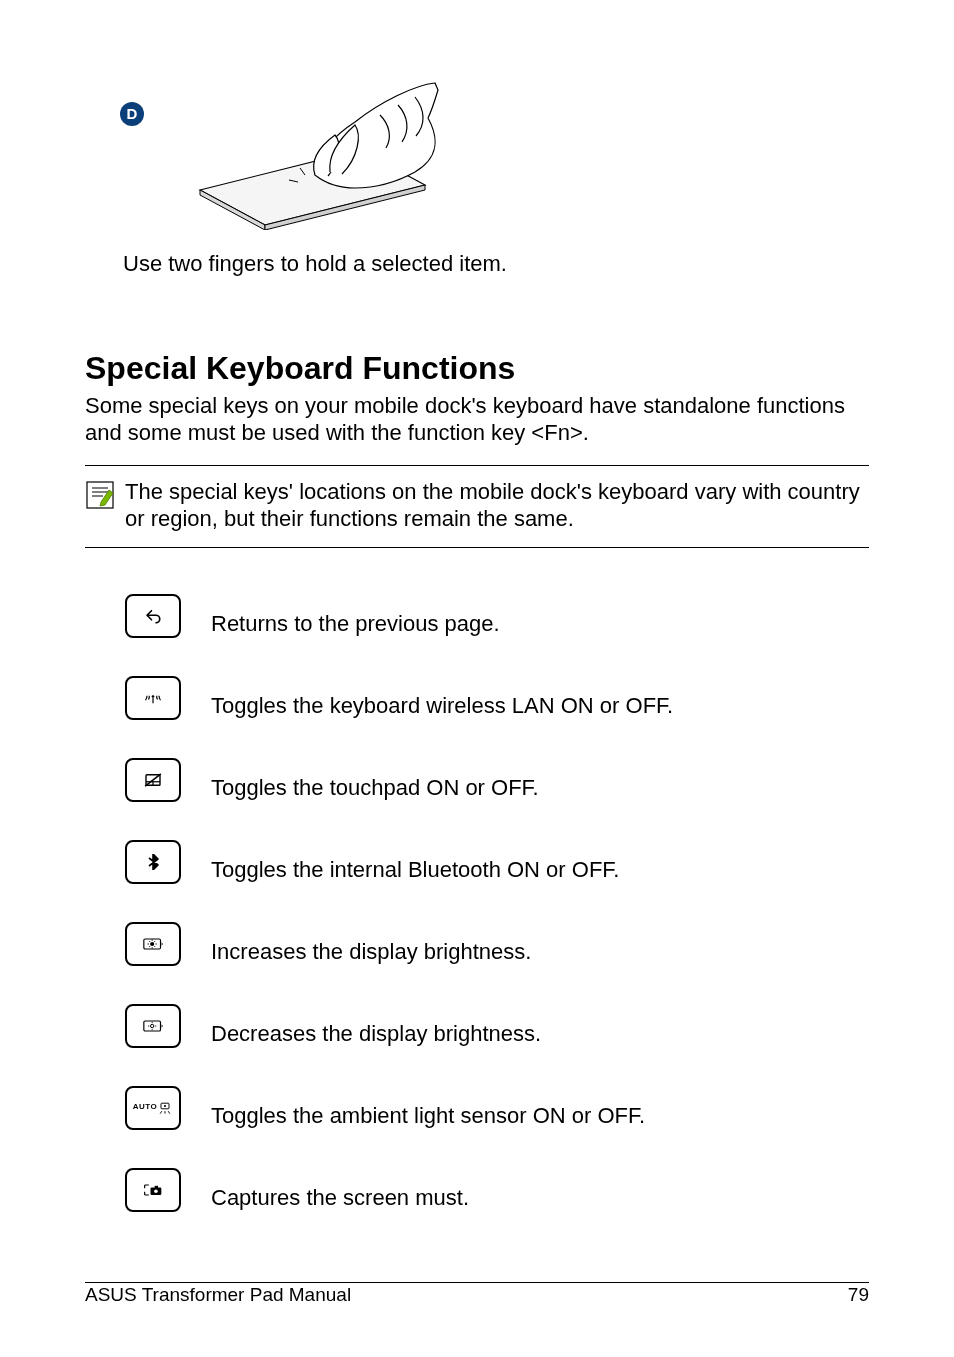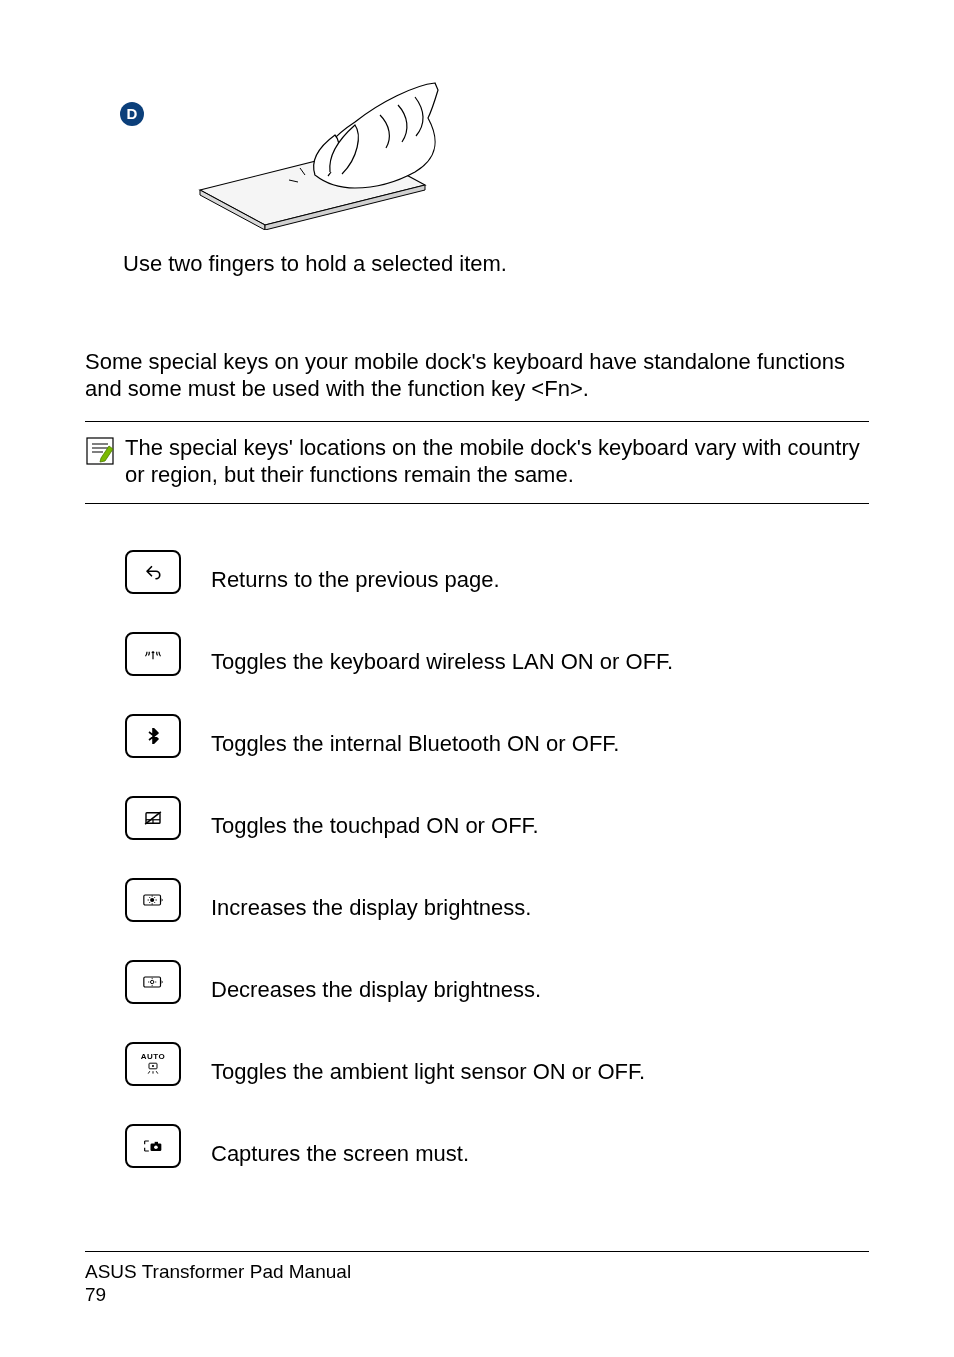--- a/index.html
+++ b/index.html
@@ -79,21 +79,21 @@
     display: flex;
     align-items: flex-end;
     margin-bottom: 38px;
   }
   .keycap {
     width: 52px;
     height: 40px;
     border: 2px solid #000;
     border-radius: 8px;
     display: flex;
-    flex-direction: column;
+    flex-direction: row;
     align-items: center;
     justify-content: center;
     margin-right: 30px;
     flex: 0 0 52px;
     position: relative;
   }
   .key-desc {
     flex: 1;
   }
   .auto-text {
@@ -104,23 +104,21 @@
     margin-bottom: 1px;
   }
   .footer {
     position: absolute;
     bottom: 50px;
     left: 85px;
     right: 85px;
     border-top: 1px solid #000;
     display: flex;
     justify-content: space-between;
-    padding-top: 8px;
     font-size: 19px;
-    flex-direction: column;
   }
   svg { display: block; }
 </style>
 </head>
 <body>
 
 <div class="page">
 
   <div class="letter-badge">
     <span>D</span>
@@ -156,20 +154,21 @@
 
         <path d="M200 35 C 210 45 212 58 206 68" fill="none"></path>
         <path d="M218 25 C 228 36 230 50 222 62" fill="none"></path>
         <path d="M235 17 C 245 30 246 44 236 56" fill="none"></path>
       </g>
     </svg>
   </div>
 
   <div class="caption">Use two fingers to hold a selected item.</div>
 
+  <h2 class="section-title">Special Keyboard Functions</h2>
 
   <div class="intro">Some special keys on your mobile dock's keyboard have standalone functions and some must be used with the function key &lt;Fn&gt;.</div>
 
   <div class="note-block">
     <span class="note-icon">
       <svg viewBox="0 0 30 30" width="30" height="30">
         <rect x="2" y="2" width="26" height="26" fill="none" stroke="#000" stroke-width="1.2"></rect>
         <path d="M7 8 L23 8 M7 12 L23 12 M7 16 L18 16" stroke="#000" stroke-width="1.2"></path>
         <path d="M16 22 L24 10 L28 13 L20 25 L15 26 Z" fill="#7ab800" stroke="#4a7a00" stroke-width="0.8"></path>
       </svg>
@@ -200,41 +199,41 @@
             <line x1="12" y1="9" x2="12" y2="16" stroke="#000" stroke-width="1.6"></line>
           </svg>
         </span>
       </div>
       <div class="key-desc">Toggles the keyboard wireless LAN ON or OFF.</div>
     </div>
 
     <div class="key-row">
       <div class="keycap">
         <span>
-          <svg width="12" height="16" viewBox="0 0 12 16">
-              <path d="M6 0 V16 L11 11 L2 4 M6 0 L11 5 L2 12" fill="none" stroke="#000" stroke-width="1.6" stroke-linejoin="round"></path>
-              <path d="M6 0 L11 5 L6 8 Z M6 16 L11 11 L6 8 Z" fill="#000"></path>
-            </svg>
-        </span>
-      </div>
-      <div class="key-desc">Toggles the internal Bluetooth ON or OFF.</div>
-    </div>
-
-    <div class="key-row">
-      <div class="keycap">
-        <span>
           <svg width="18" height="14" viewBox="0 0 20 16">
             <rect x="2" y="2" width="16" height="12" rx="1" fill="none" stroke="#000" stroke-width="1.6"></rect>
             <line x1="2" y1="10" x2="18" y2="10" stroke="#000" stroke-width="1.4"></line>
             <line x1="10" y1="10" x2="10" y2="14" stroke="#000" stroke-width="1.4"></line>
             <line x1="1" y1="15" x2="19" y2="1" stroke="#000" stroke-width="1.8"></line>
           </svg>
         </span>
       </div>
       <div class="key-desc">Toggles the touchpad ON or OFF.</div>
+    </div>
+
+    <div class="key-row">
+      <div class="keycap">
+        <span>
+          <svg width="12" height="16" viewBox="0 0 12 16">
+              <path d="M6 0 V16 L11 11 L2 4 M6 0 L11 5 L2 12" fill="none" stroke="#000" stroke-width="1.6" stroke-linejoin="round"></path>
+              <path d="M6 0 L11 5 L6 8 Z M6 16 L11 11 L6 8 Z" fill="#000"></path>
+            </svg>
+        </span>
+      </div>
+      <div class="key-desc">Toggles the internal Bluetooth ON or OFF.</div>
     </div>
 
     <div class="key-row">
       <div class="keycap">
         <span>
           <svg width="20" height="14" viewBox="0 0 24 16">
             <rect x="1" y="2" width="20" height="12" rx="1.5" fill="none" stroke="#000" stroke-width="1.4"></rect>
             <circle cx="11" cy="8" r="2.5" fill="#000"></circle>
             <g stroke="#000" stroke-width="1.2">
                 <line x1="11" y1="2.5" x2="11" y2="4"></line>

